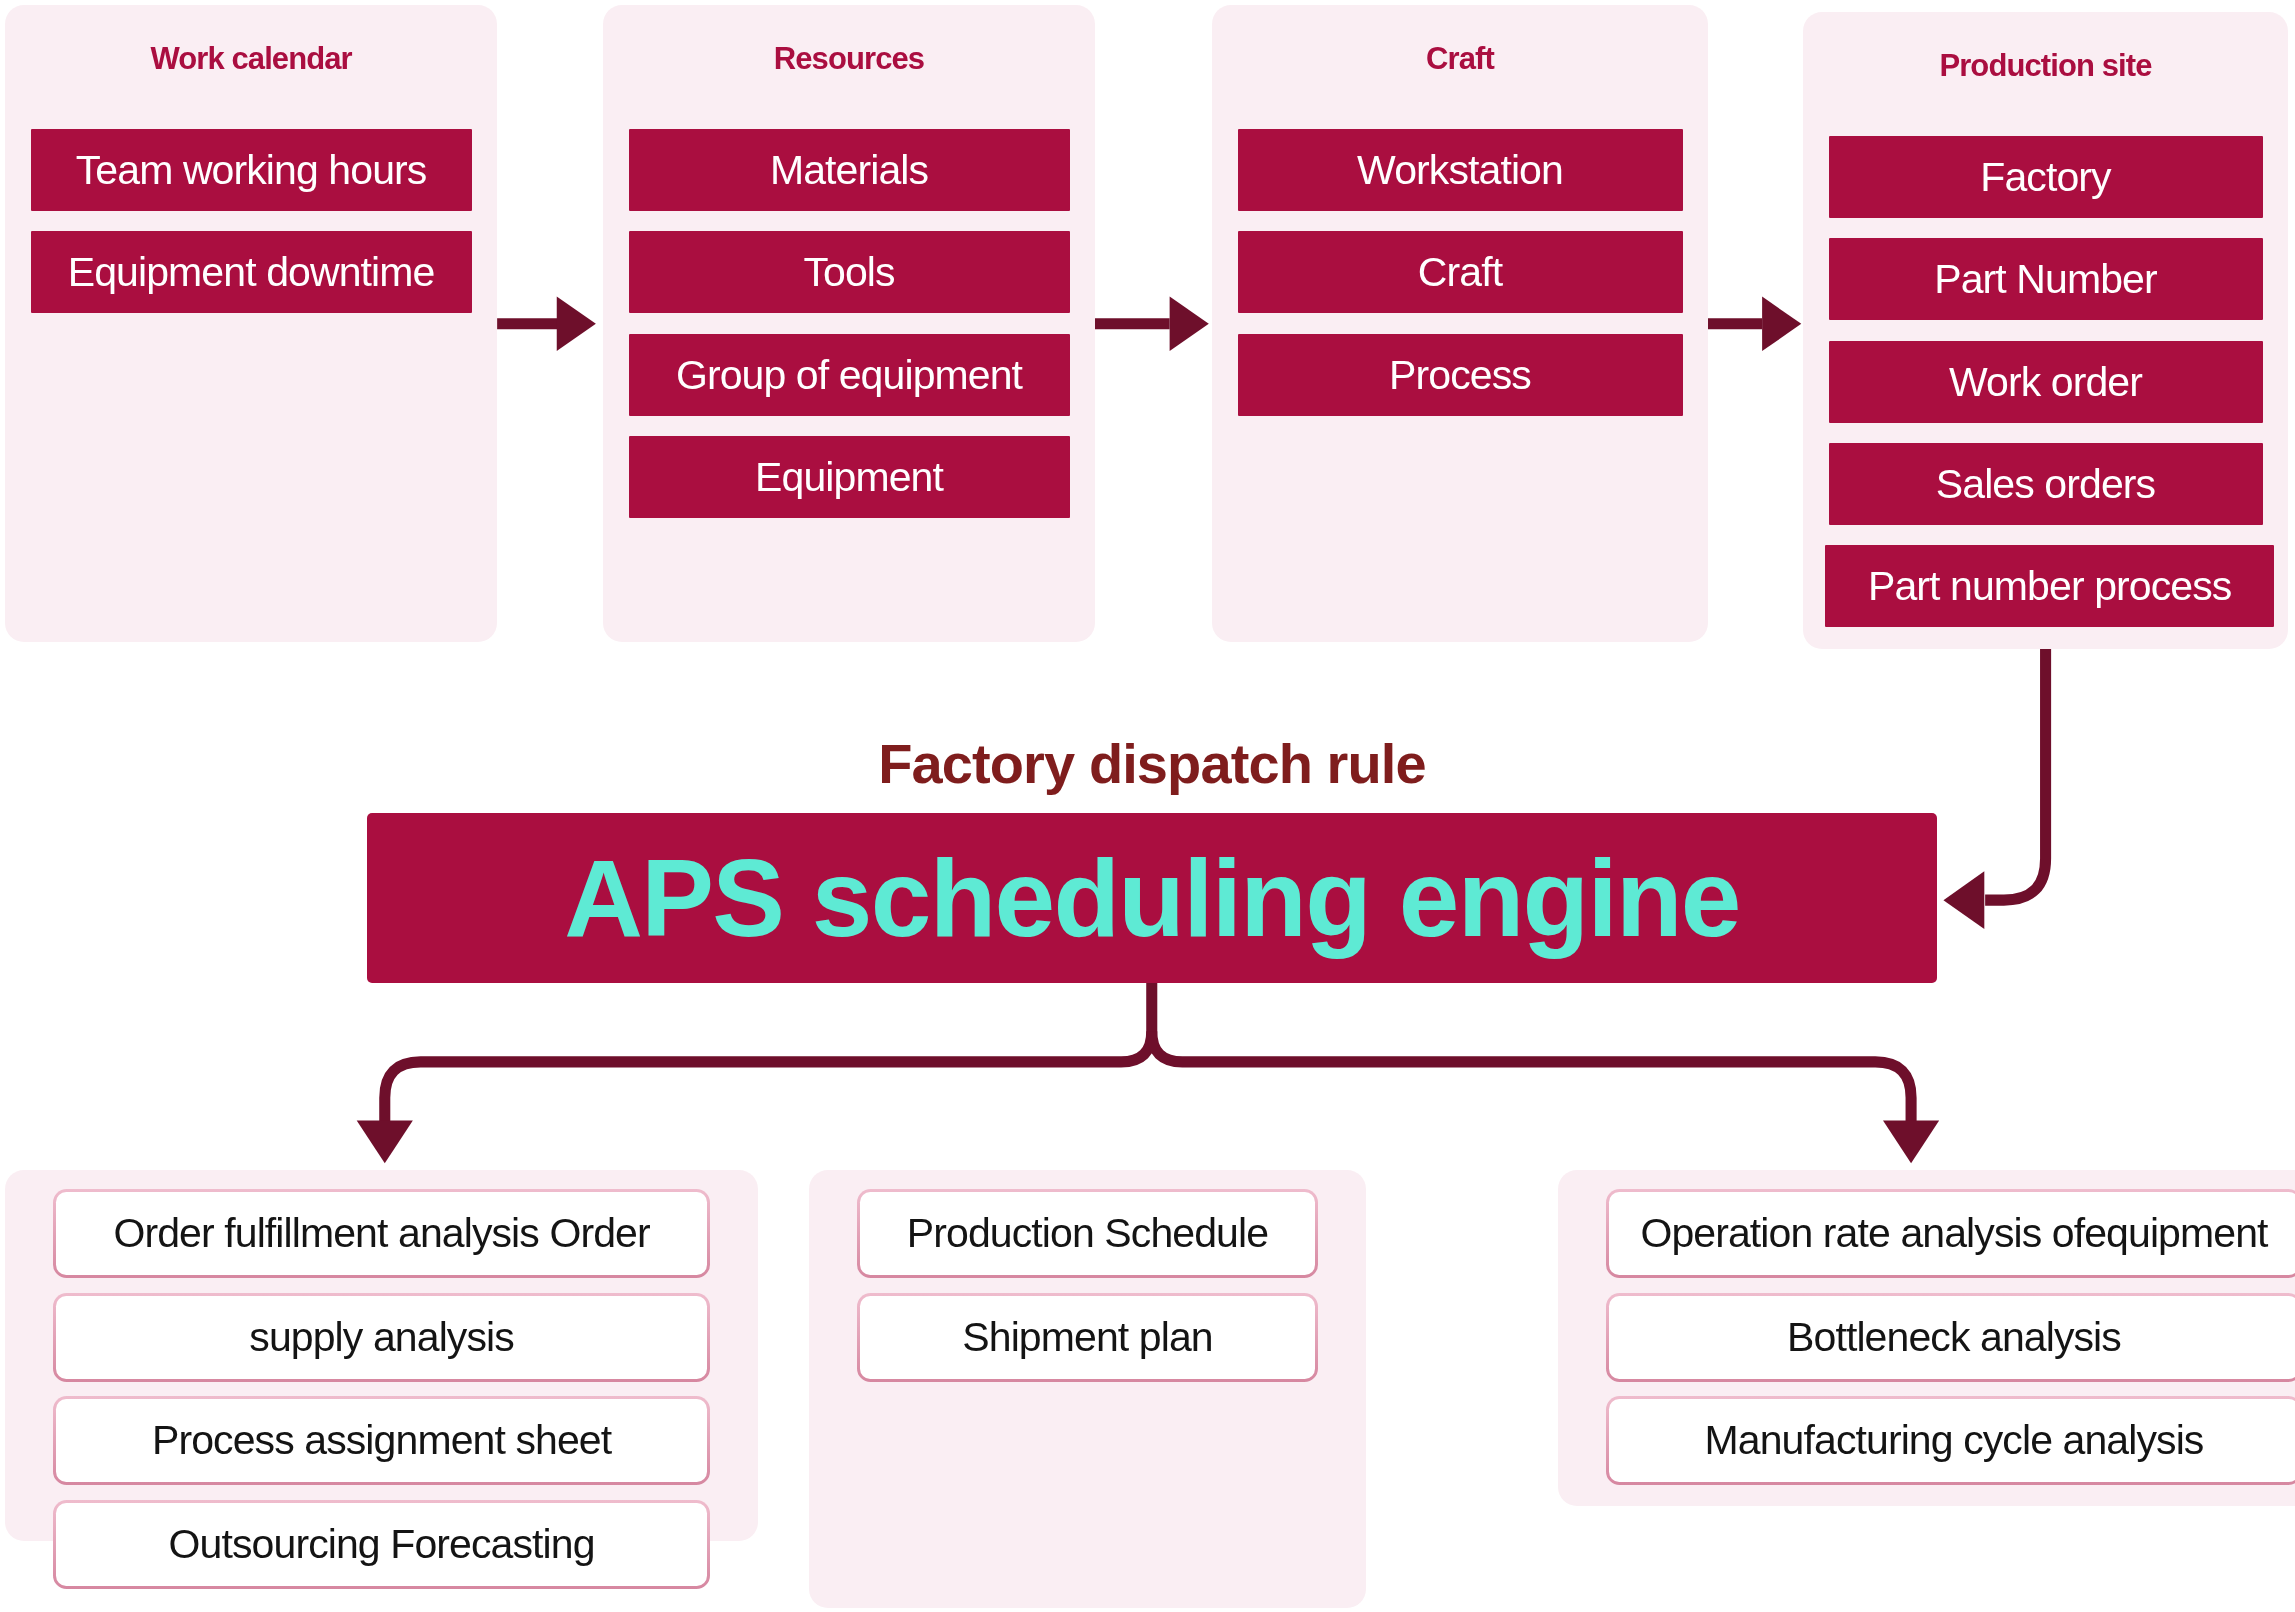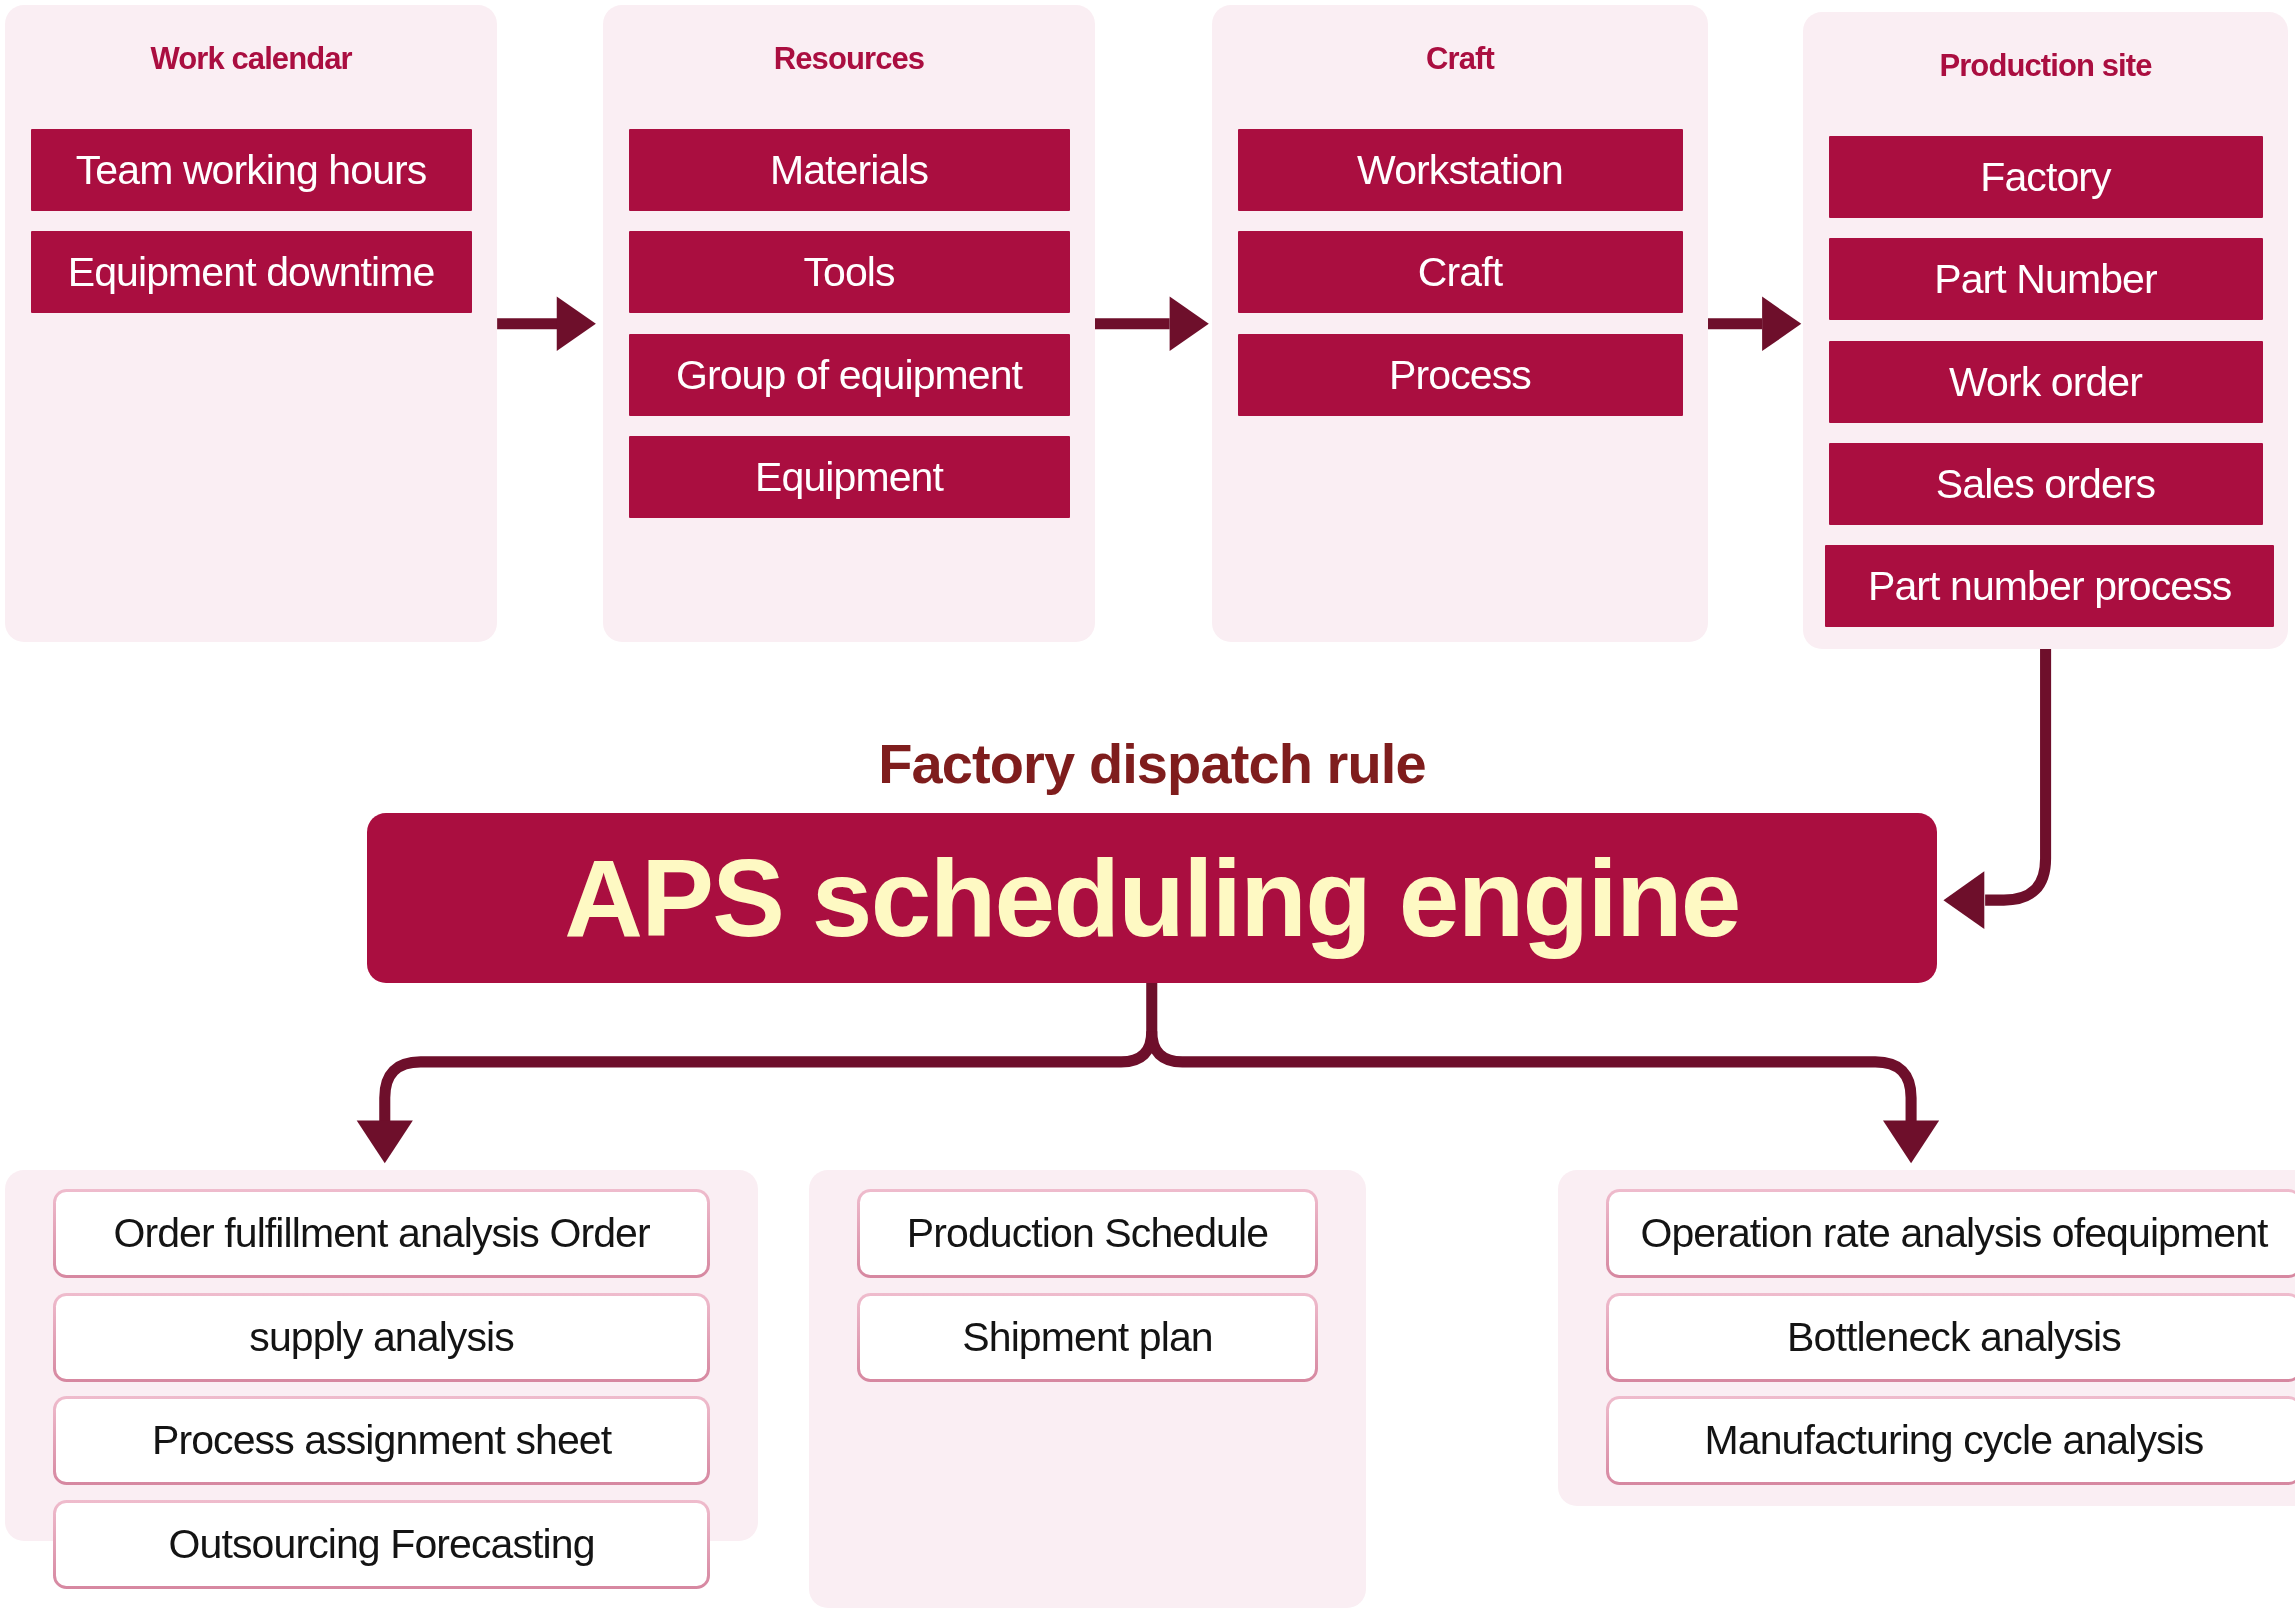--- a/index.html
+++ b/index.html
@@ -35,23 +35,23 @@
   }
   .dispatch-label{
     position:absolute;left:367px;top:714px;width:1570px;height:70px;
     line-height:70px;text-align:center;
     font-size:56px;font-weight:700;letter-spacing:-0.9px;color:#7f1d1d;
     z-index:2;
     margin-top:15px;
   }
   .engine{
     position:absolute;left:367px;top:813px;width:1570px;height:170px;
-    background:#aa0e40;border-radius:19px;
+    background:#aa0e40;border-radius:5px;
     display:flex;align-items:center;justify-content:center;
-    color:#fef9c3;font-size:109px;font-weight:700;letter-spacing:-1.7px;
+    color:#5eead4;font-size:109px;font-weight:700;letter-spacing:-1.7px;
     white-space:nowrap;z-index:2;
   }
   .obox{
     position:absolute;left:48px;right:48px;height:89px;
     background:linear-gradient(180deg,#efbccd 0%,#d687a0 100%);
     border-radius:13.6px;padding:3.4px;box-sizing:border-box;
   }
   .obox-inner{
     width:100%;height:100%;
     background:#ffffff;border-radius:10.2px;

